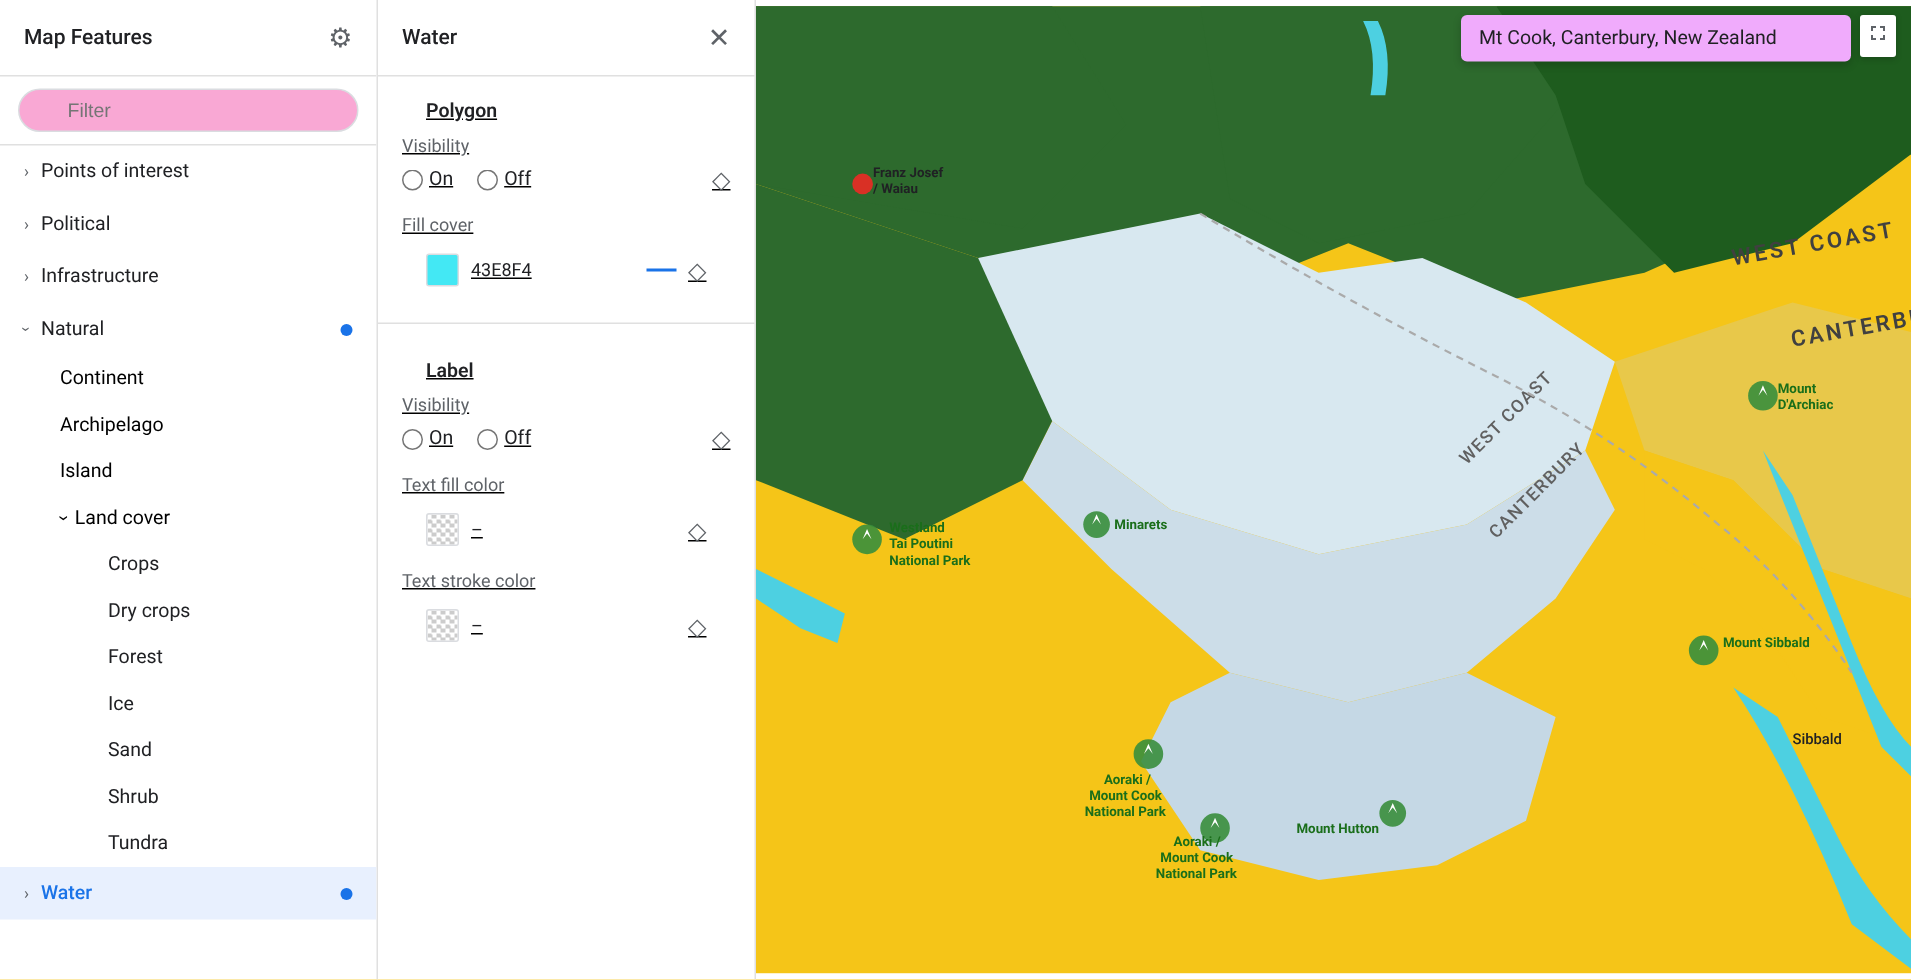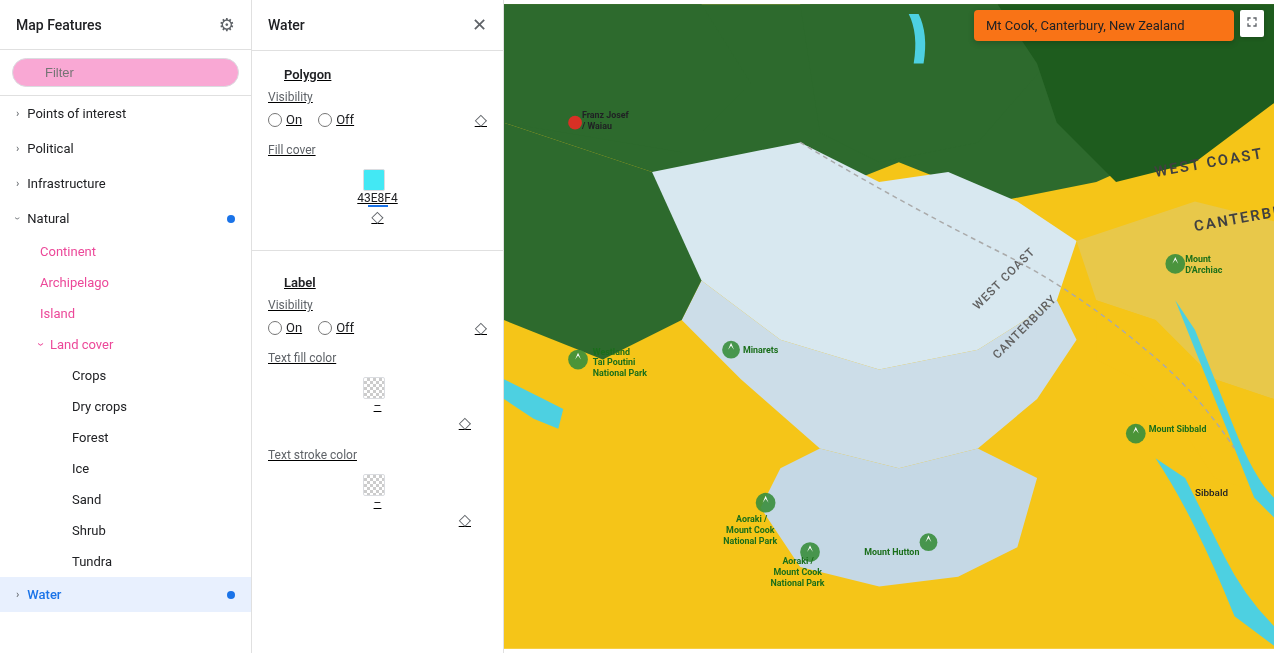--- a/index.html
+++ b/index.html
@@ -79,21 +79,21 @@
       border-radius: 50%;
       background: #1a73e8;
       margin-left: auto;
     }
     .nav-item.active { background: #e8f0fe; }
     .nav-item.active .label { color: #1a73e8; font-weight: 500; }
 
     .sub-item {
       padding: 8px 16px 8px 40px;
       cursor: pointer;
-      color: #ec4899;
+      color: #000000;
       font-size: 13px;
       display: flex;
       align-items: center;
     }
 
     .sub-sub-item {
       padding: 8px 16px 8px 56px;
       cursor: pointer;
       color: #202124;
       font-size: 13px;
@@ -172,21 +172,20 @@
     }
     .diamond-icon {
       color: #5f6368;
       font-size: 16px;
       cursor: pointer;
     }
     .color-row {
       display: flex;
       align-items: center;
       padding: 8px 16px;
-      flex-direction: column;
     }
     .color-swatch {
       width: 22px; height: 22px;
       border-radius: 2px;
       margin-right: 8px;
       border: 1px solid #dadce0;
       flex-shrink: 0;
     }
     .color-value {
       font-size: 12px;
@@ -211,21 +210,21 @@
       flex: 1;
       position: relative;
       overflow: hidden;
     }
     .map-svg { width: 100%; height: 100%; }
 
     .search-box {
       position: absolute;
       top: 10px;
       right: 10px;
-      background: #f97316;
+      background: #f0abfc;
       border-radius: 4px;
       box-shadow: 0 2px 6px rgba(0,0,0,0.2);
       padding: 8px 12px;
       font-size: 13px;
       color: #202124;
       min-width: 260px;
       z-index: 20;
     }
     .map-expand-icon {
       position: absolute;

